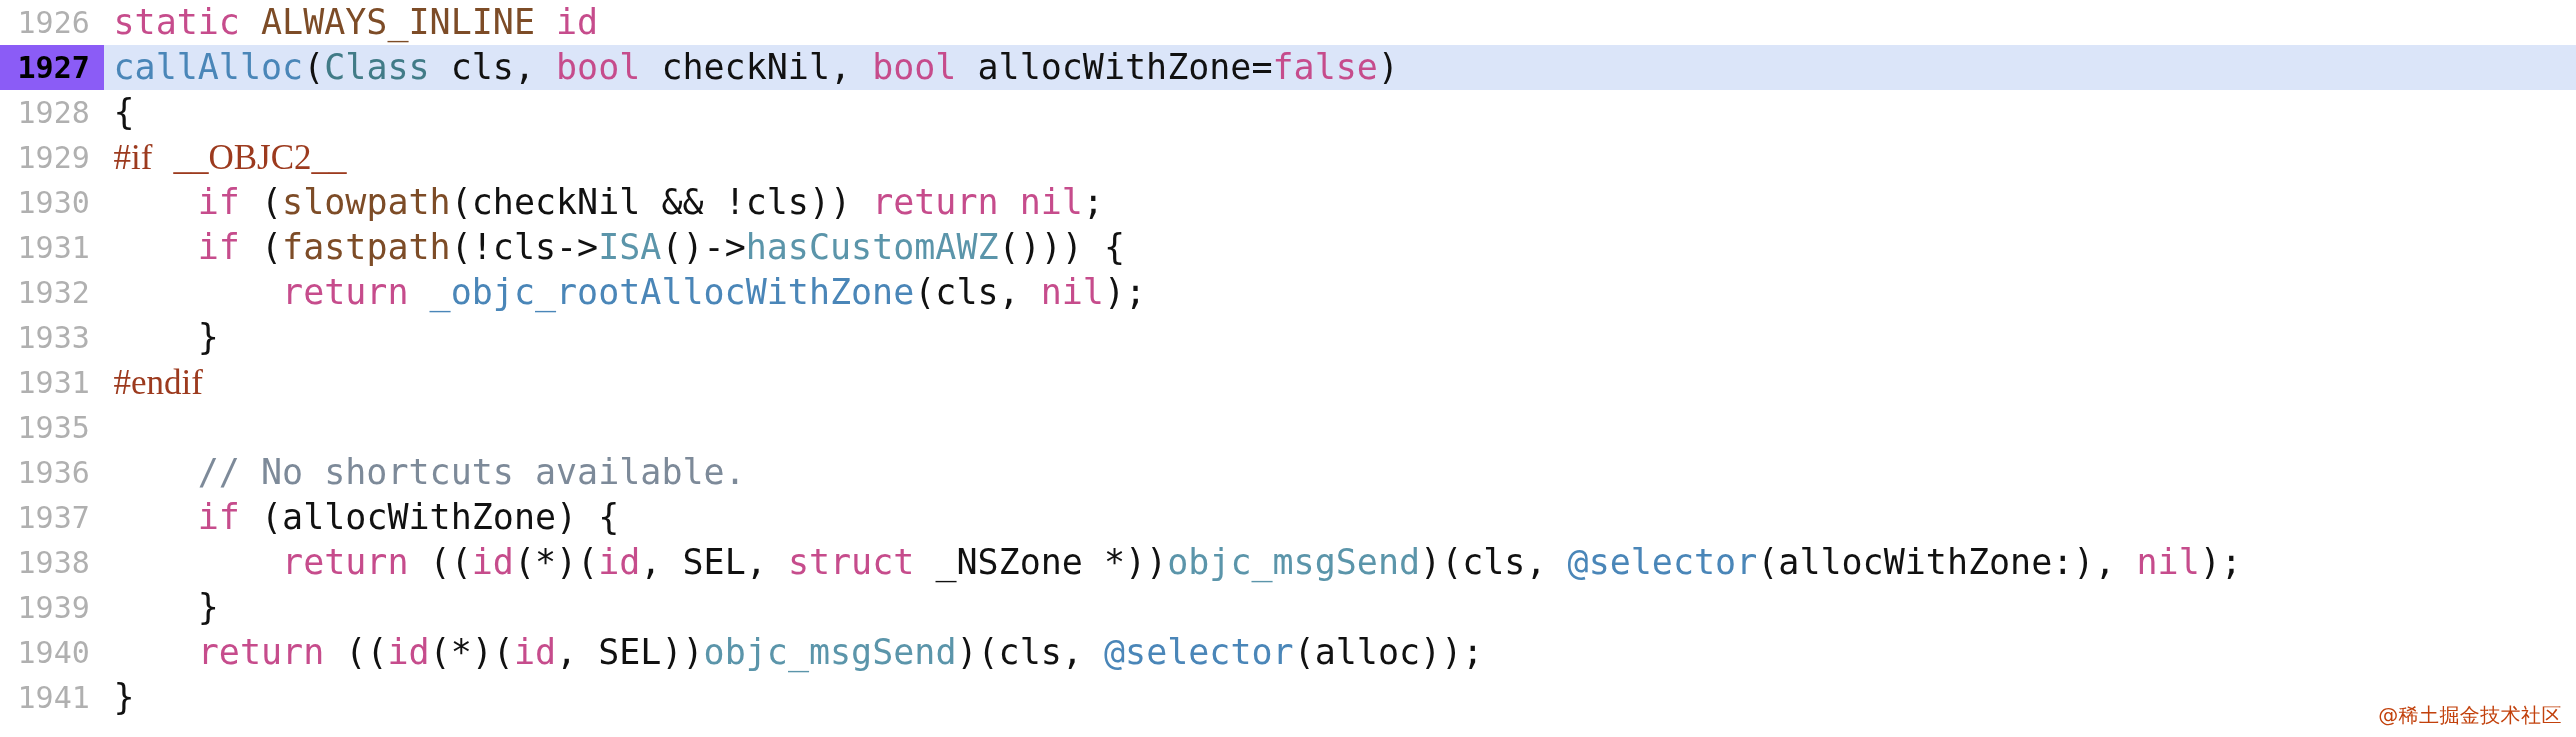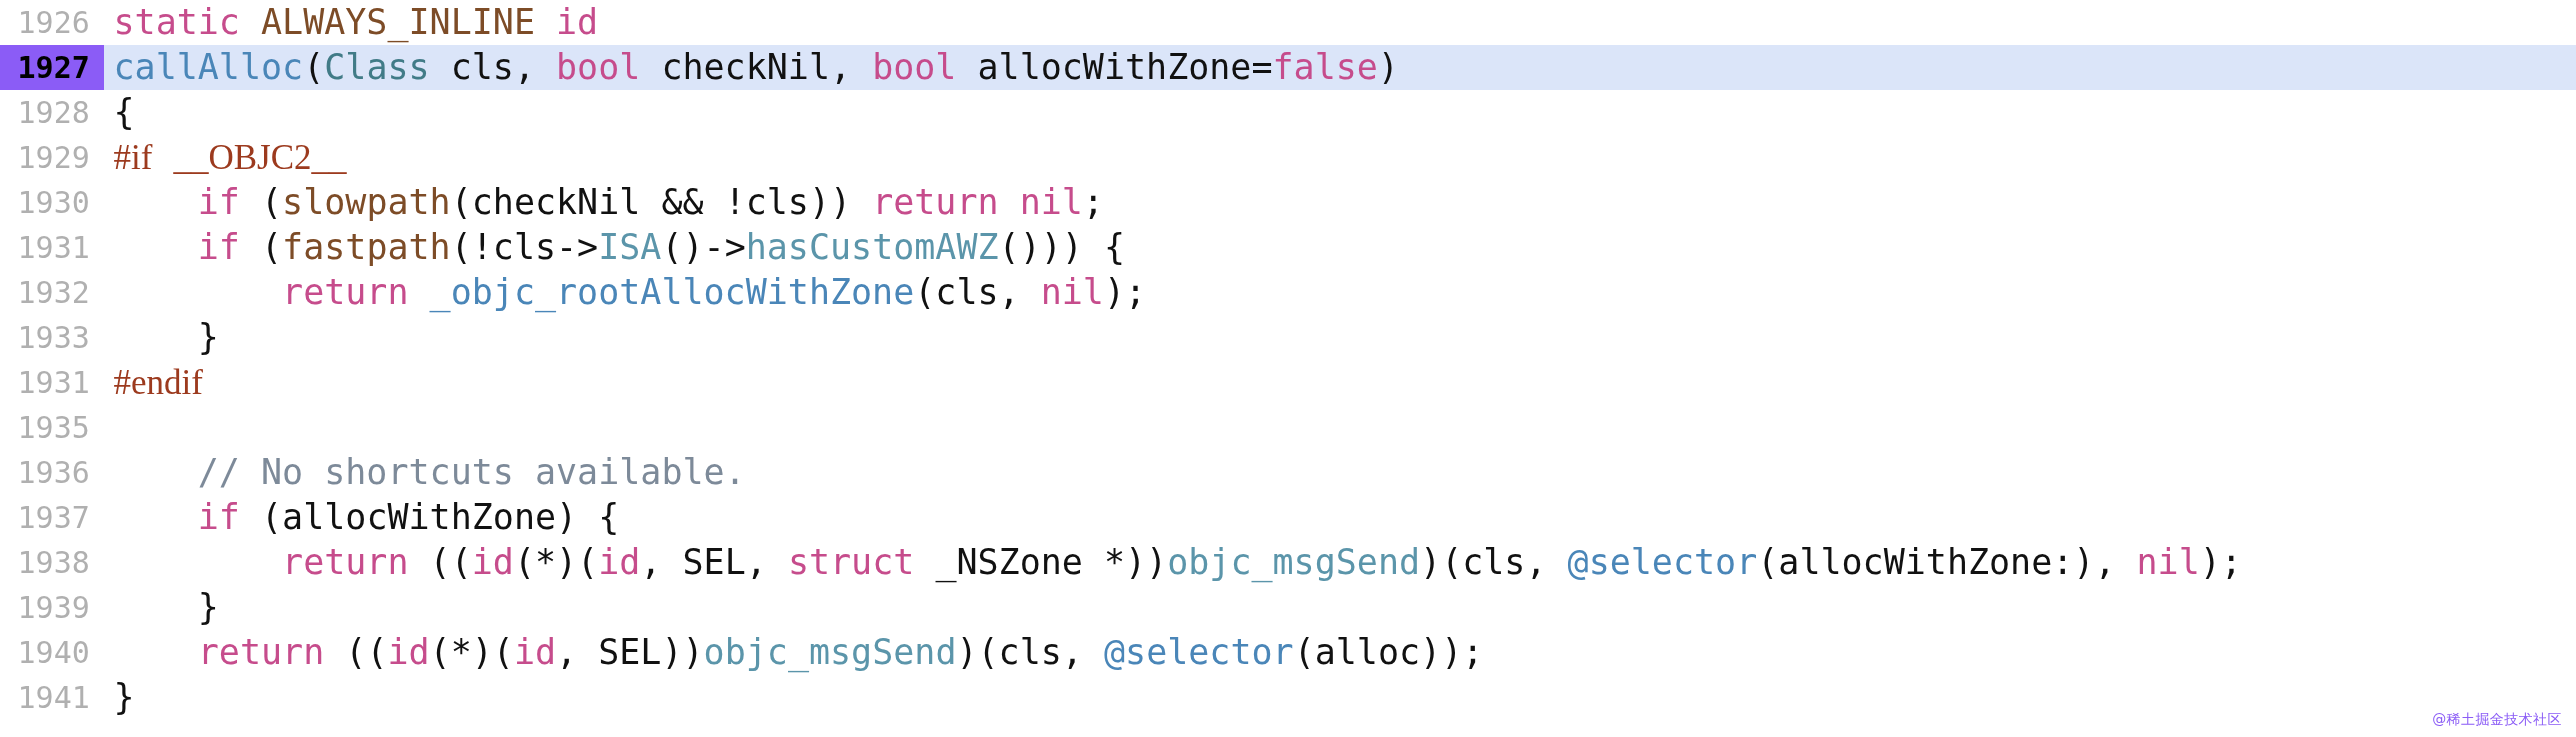--- a/index.html
+++ b/index.html
@@ -68,22 +68,22 @@
   .tok-function  { color: #4a86b8; }
   .tok-type      { color: #417b87; margin-top: 12px; }
   .tok-member    { color: #5b95aa; }
   .tok-comment   { color: #7d8a99; }
 
   #watermark {
     position: absolute;
     right: 14.2px;
     bottom: 9.5px;
     font-family: "DejaVu Sans", "Liberation Sans", sans-serif;
-    font-size: 14px;
-    color: #8b5cf6;
+    font-size: 20px;
+    color: #c2410c;
     user-select: none;
     letter-spacing: 0.4px;
   }
 </style>
 </head>
 <body>
 
 <div id="code-viewer">
   <div id="code-lines">
       <div class="code-line"><span class="line-number">1926</span><span class="line-content"><span class="tok-keyword">static</span><span class="tok-plain"> </span><span class="tok-macro">ALWAYS_INLINE</span><span class="tok-plain"> </span><span class="tok-keyword">id</span></span></div>

